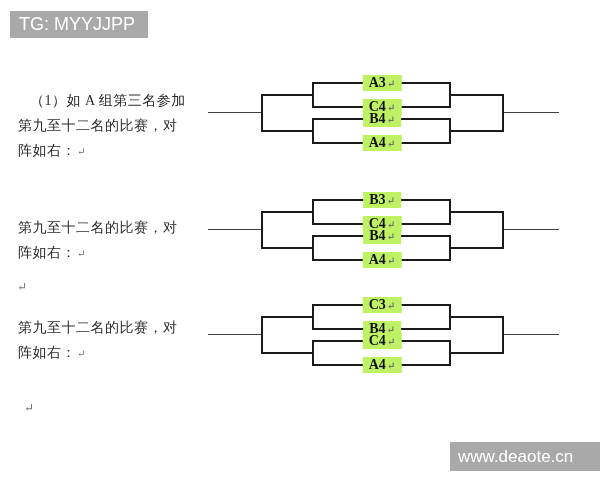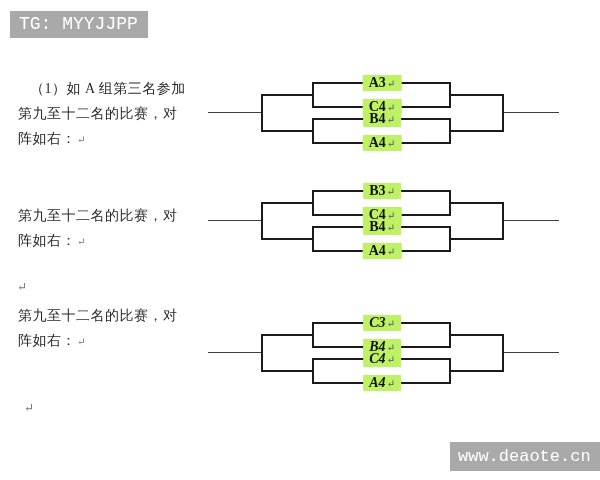--- a/index.html
+++ b/index.html
@@ -4,45 +4,45 @@
 <style>
   html,body{margin:0;padding:0;background:#ffffff;}
   .page{
     position:relative;width:600px;height:480px;background:#ffffff;overflow:hidden;
     font-family:"Liberation Serif","DejaVu Serif",serif;
   }
 
   
   .wm{
     position:absolute;background:#a9a9a9;color:#ffffff;
-    font-family:Liberation Mono, monospace;
+    font-family:Liberation Sans, sans-serif;
     box-sizing:border-box;white-space:nowrap;overflow:hidden;
   }
   .wm-top{left:10px;top:11px;width:138px;height:27px;font-size:18px;line-height:27px;padding-left:9px;}
   .wm-bottom{left:450px;top:442px;width:150px;height:29px;font-size:17px;line-height:29px;padding-left:8px;}
 
   
   .tblock{
     position:absolute;left:18px;width:212px;
-    font-size:14px;line-height:25px;color:#2a2a2a;letter-spacing:0.5px;
+    font-size:14px;line-height:25px;color:#2a2a2a;letter-spacing:0.5px;margin-top:12px;
   }
   .tblock .first{text-indent:12px;}
   .tb1{top:76px;}
   .tb2{top:203px;}
   .tb3{top:303px;}
   .pmark{color:#6f6f6f;font-size:10px;letter-spacing:0;margin-left:1px;}
   .loose-pmark{position:absolute;color:#777777;font-size:12px;line-height:12px;}
   .lp1{left:17px;top:281px;}
   .lp2{left:24px;top:402px;}
 
   
   .bracket{position:absolute;left:208px;width:351px;height:72px;}
   .bk1{top:78px;}
-  .bk2{top:186px;}
-  .bk3{top:318px;font-style:italic;}
+  .bk2{top:195px;}
+  .bk3{top:300px;}
   .h{position:absolute;height:2px;background:#1b1b1b;}
   .v{position:absolute;width:2px;background:#1b1b1b;}
   .thin{position:absolute;height:1px;background:#3f3f3f;}
   .blabel{
     position:absolute;left:174px;transform:translate(-50%,-50%);
     background:#bef264;padding:0 6px;white-space:nowrap;
     font-weight:bold;font-size:14px;color:#111111;
     font-family:"Liberation Serif","DejaVu Serif",serif;
   }
   

